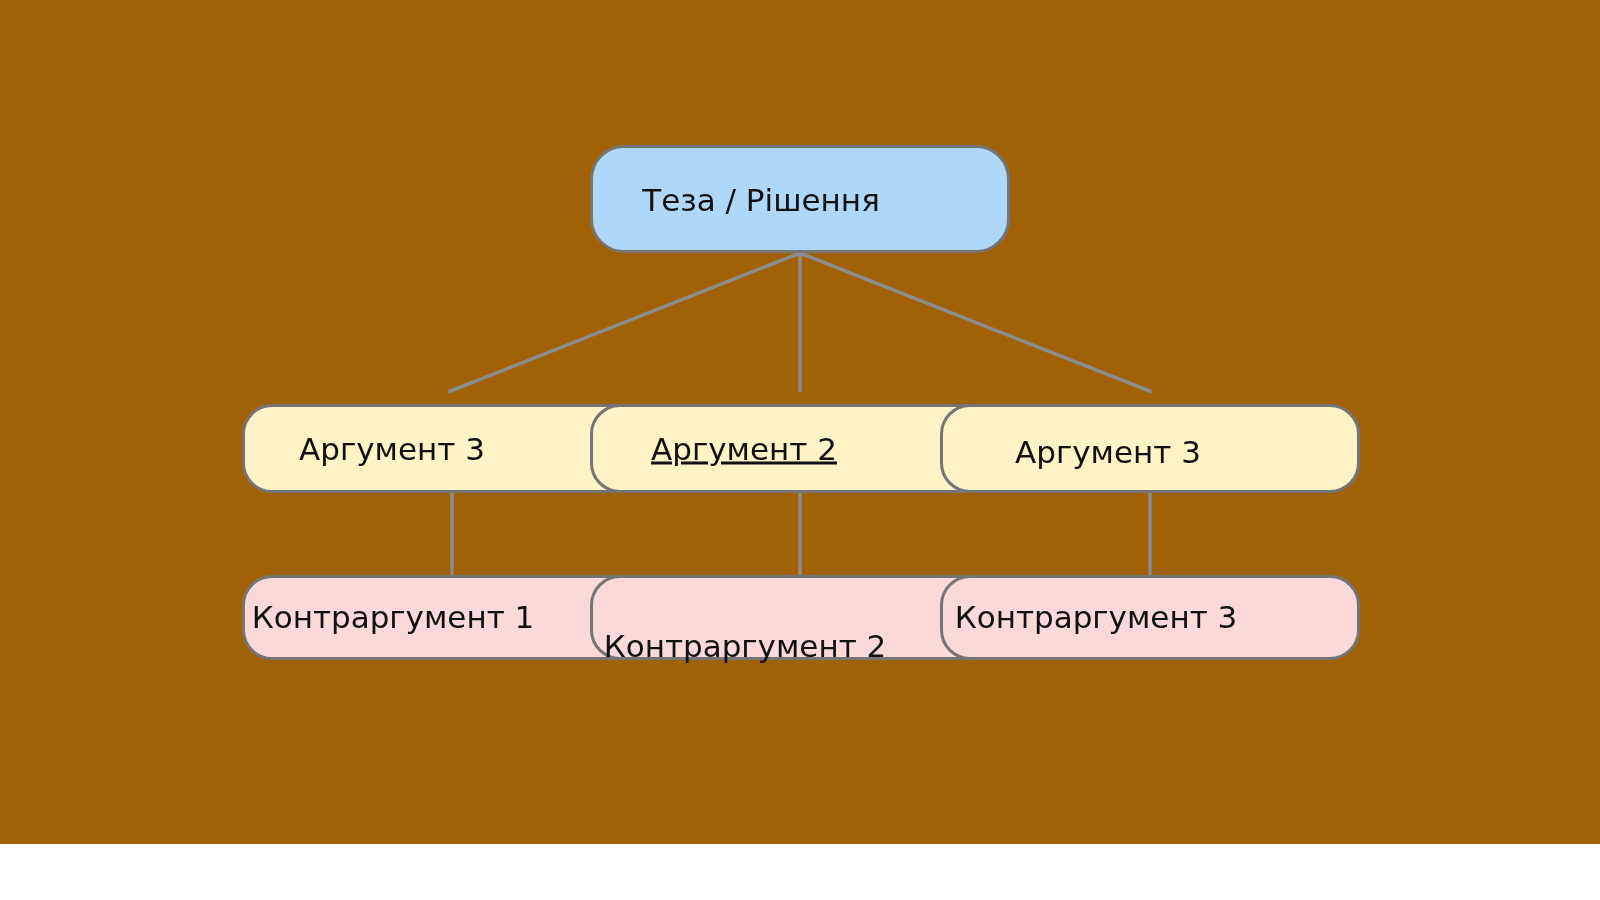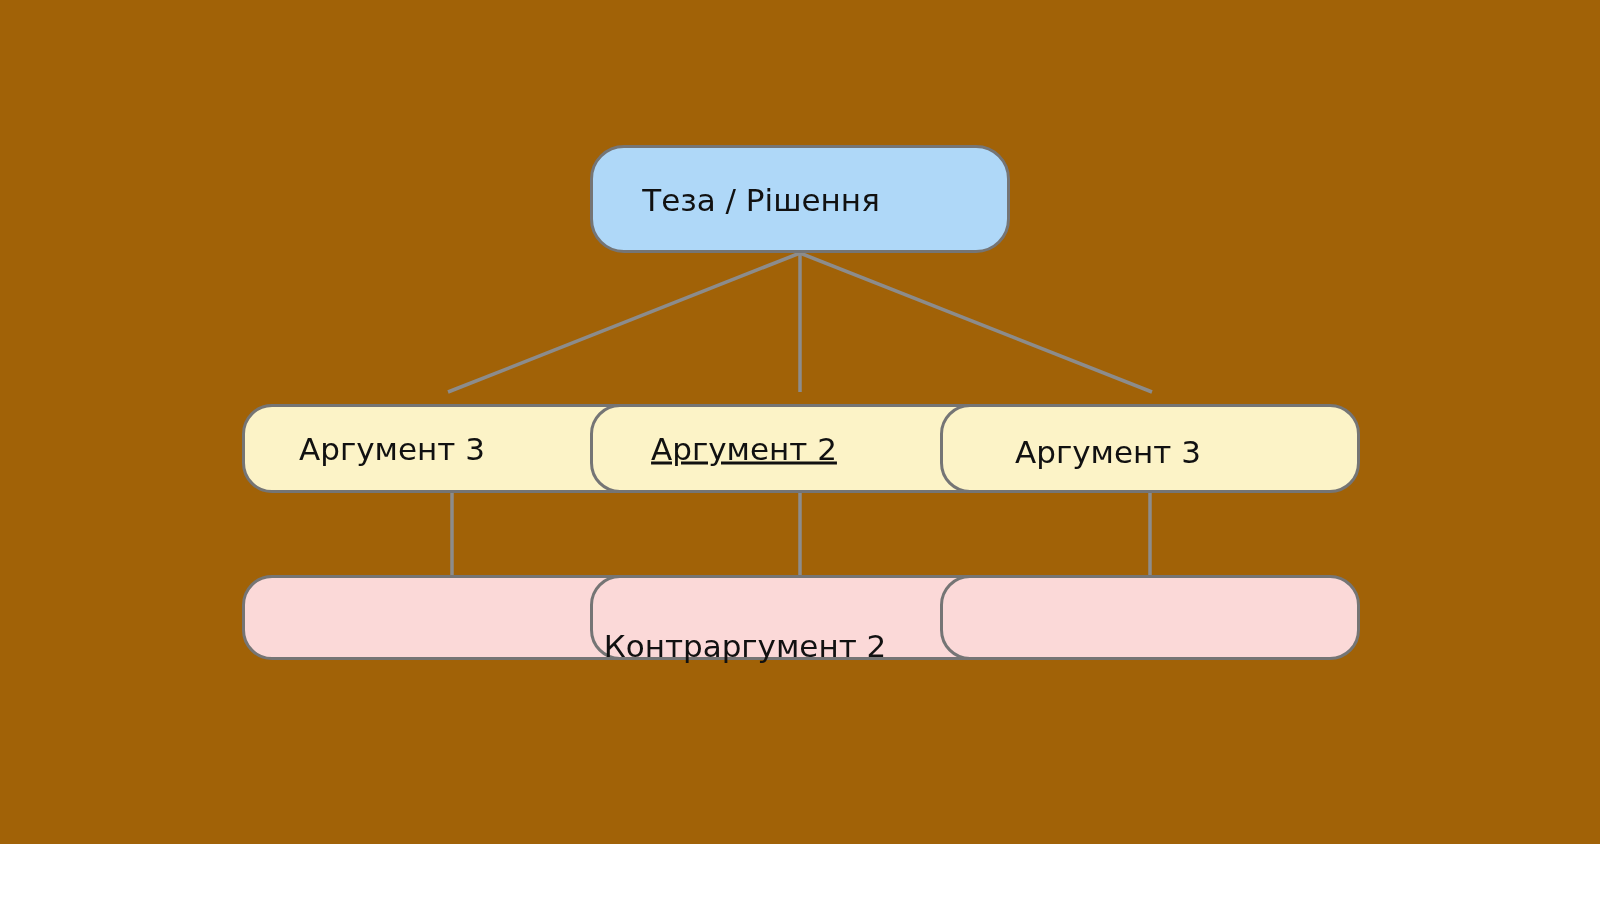--- a/index.html
+++ b/index.html
@@ -88,15 +88,17 @@
   <div class="node arg col3" style="background-color: rgb(252, 243, 199);"></div>
 
   <div class="node counter col1" style="background-color: rgb(251, 217, 216);"></div>
   <div class="node counter col2" style="background-color: rgb(251, 217, 216);"></div>
   <div class="node counter col3" style="background-color: rgb(251, 217, 216);"></div>
 
   <span class="node-label lbl-thesis">Теза / Рішення</span>
   <span class="node-label lbl-arg1">Аргумент 3</span>
   <span class="node-label lbl-arg2">Аргумент 2</span>
   <span class="node-label lbl-arg3">Аргумент 3</span>
+  <span class="node-label lbl-counter1">Контраргумент 1</span>
   <span class="node-label lbl-counter2">Контраргумент 2</span>
+  <span class="node-label lbl-counter3">Контраргумент 3</span>
 
 </div>
 
 </body></html>

